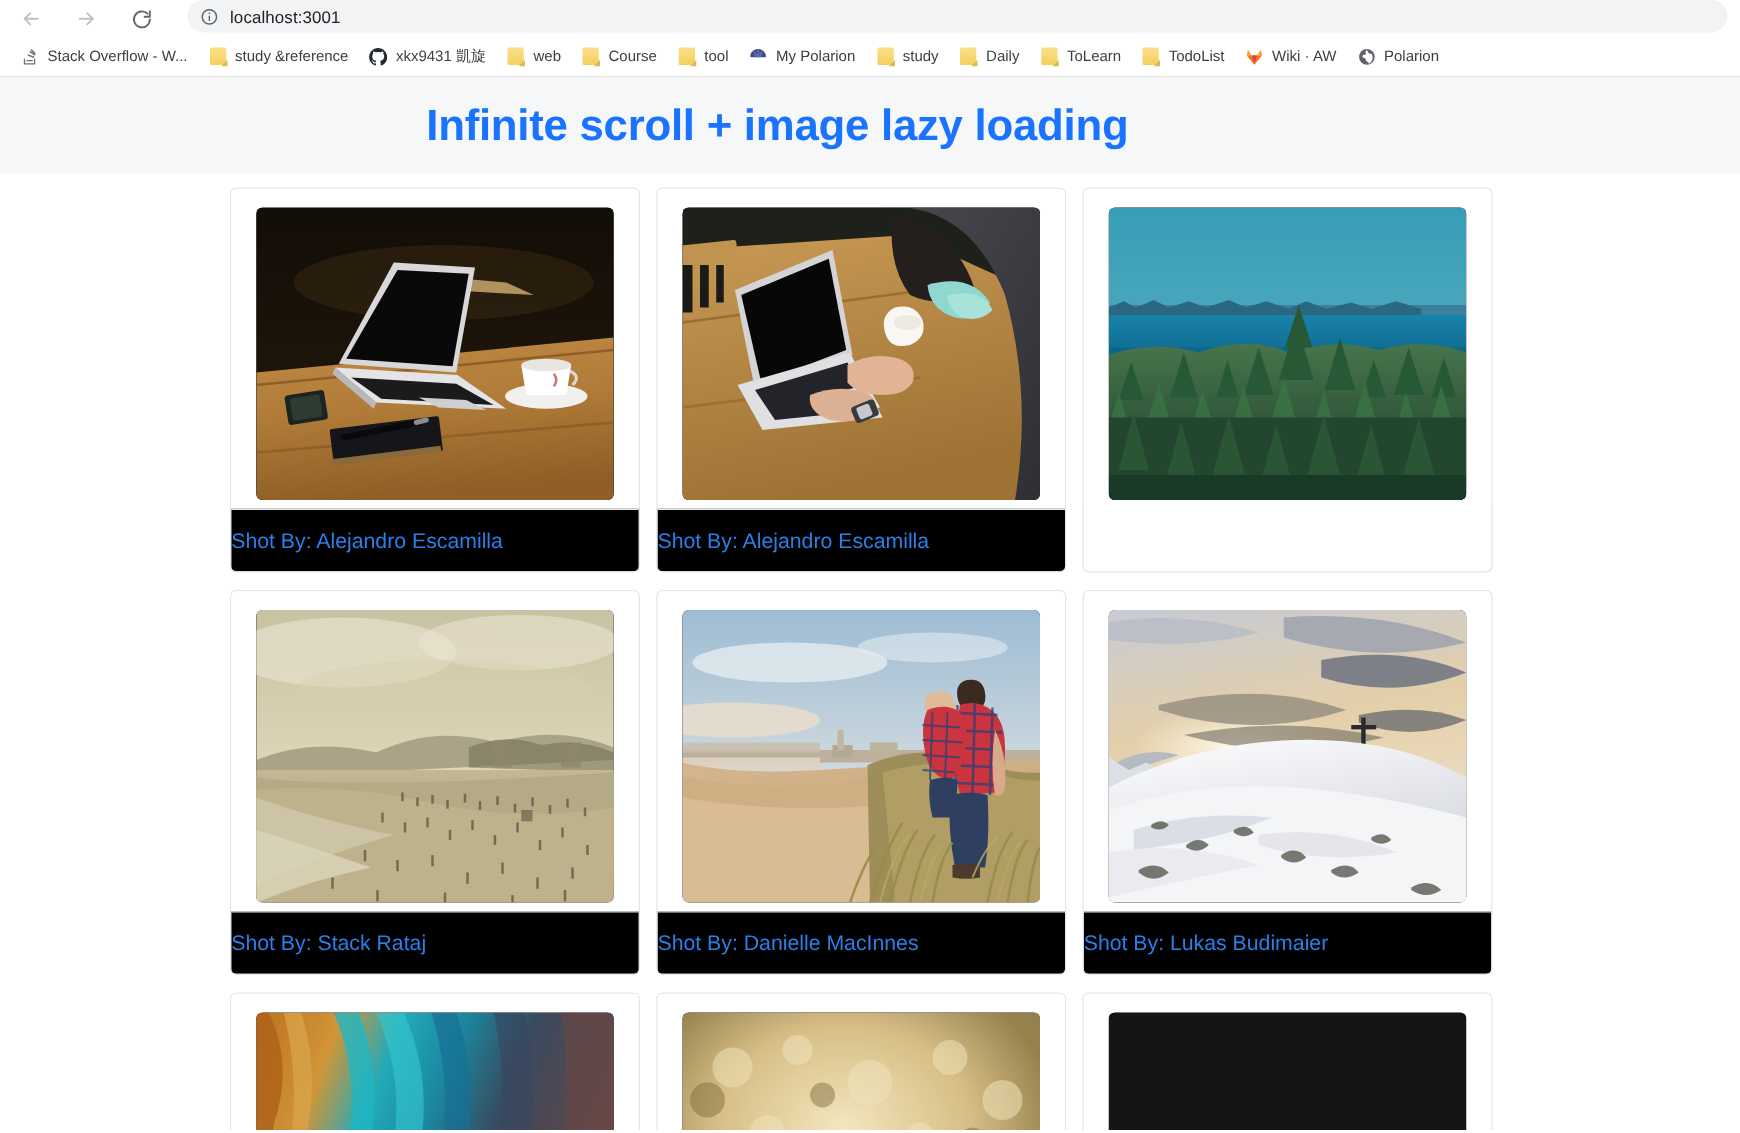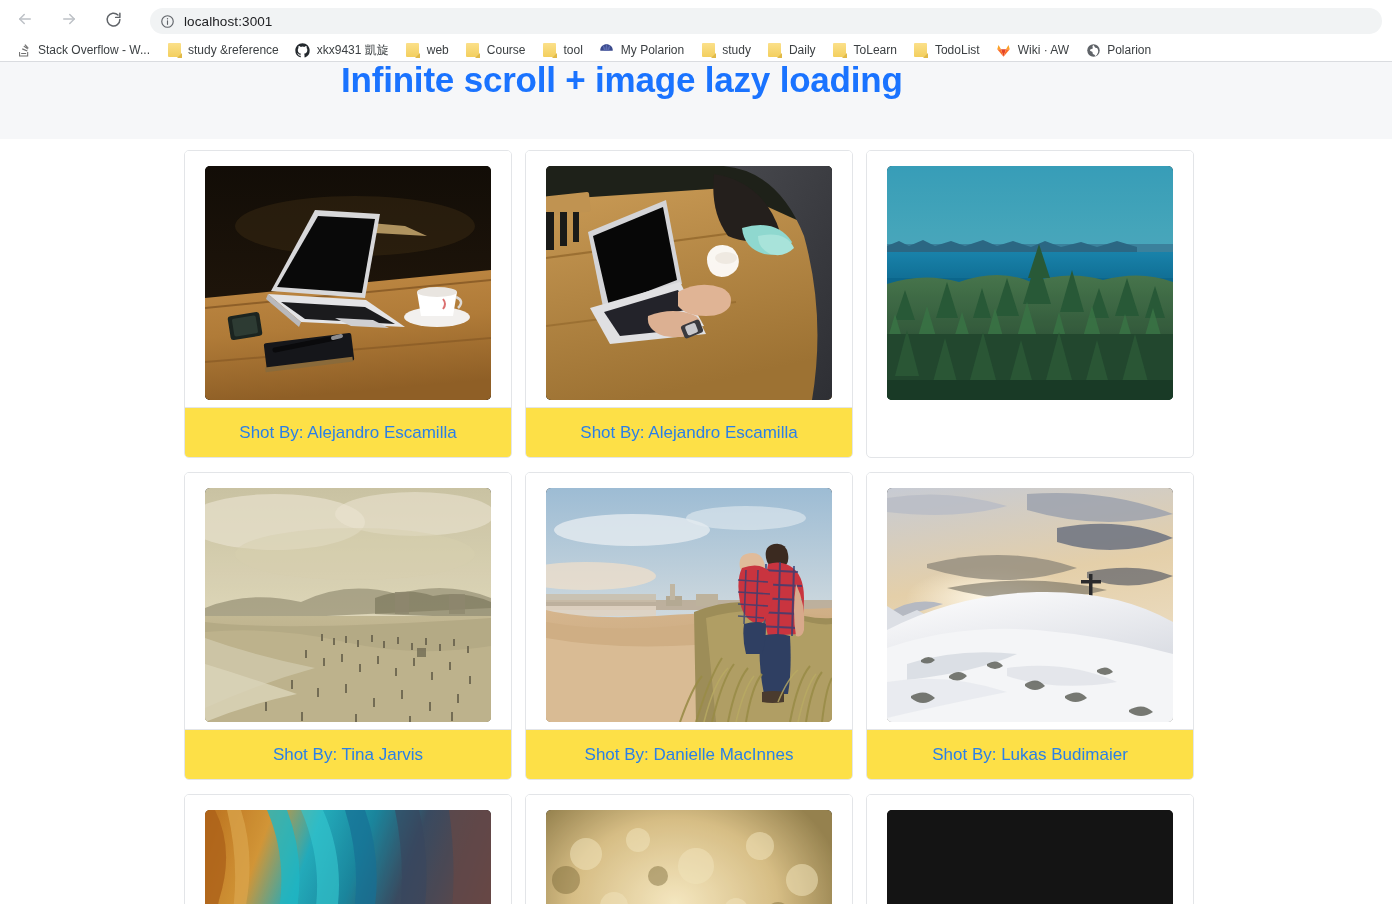--- a/index.html
+++ b/index.html
@@ -11,21 +11,21 @@
   }
 
   
   #browser-chrome {
     width: 100%;
     background: #ffffff;
   }
   #toolbar {
     height: 34px;
     display: flex;
-    align-items: flex-end;
+    align-items: flex-start;
     padding: 0 10px;
     gap: 14px;
   }
   .nav-btn {
     width: 30px; height: 30px;
     display: flex; align-items: center; justify-content: center;
     border-radius: 50%;
     color: #5f6368;
     flex: 0 0 auto;
   }
@@ -49,21 +49,21 @@
     font-size: 13.5px;
     color: #202124;
     letter-spacing: 0.1px;
     white-space: nowrap;
   }
 
   
   #bookmarks-bar {
     height: 28px;
     display: flex;
-    align-items: flex-end;
+    align-items: flex-start;
     padding: 0 8px;
     gap: 0px;
     border-bottom: 1px solid #dadce0;
     overflow: hidden;
   }
   .bookmark {
     display: flex;
     align-items: center;
     gap: 6px;
     padding: 3px 8px;
@@ -104,20 +104,21 @@
   #page {
     height: 842px;
     background: #ffffff;
     overflow: hidden;
   }
 
   #jumbotron {
     background: #f6f7f9;
     height: 77px;
     display: flex;
+    align-items: center;
     padding-left: 341px;
   }
   #page-title {
     font-size: 35px;
     font-weight: 700;
     color: #1a73ff;
     letter-spacing: -0.2px;
     line-height: 1;
   }
 
@@ -154,25 +155,25 @@
     height: 234px;
     border-radius: 5px;
     overflow: hidden;
     position: relative;
     background: #222;
   }
   .photo > svg { display: block; width: 100%; height: 100%; }
 
   .card-footer {
     border-top: 1px solid #e3e5e8;
-    background: #fde047;
+    background: #000000;
     height: 50px;
     display: flex;
     align-items: center;
-    justify-content: center;
+    justify-content: flex-start;
   }
   .card-caption {
     font-size: 17px;
     color: #2a7fe8;
     line-height: 1;
   }
 </style>
 </head>
 <body>
 
@@ -570,21 +571,21 @@
                   <rect x="150" y="226" width="2" height="8"></rect>
                 <rect x="204" y="228" width="2" height="6"></rect>
                   <rect x="246" y="224" width="2" height="9"></rect>
               </g>
               <rect x="212" y="160" width="9" height="9" fill="#6a6652" opacity=".8"></rect>
               <rect width="286" height="234" fill="#a39663" opacity=".12"></rect>
             </svg>
           </div>
         </div>
         <div class="card-footer">
-          <span class="card-caption">Shot By: Tina Jarvis</span>
+          <span class="card-caption">Shot By: Stack Rataj</span>
         </div>
       </div>
 
       <div class="card">
         <div class="card-img-area">
           <div class="photo">
             <svg viewBox="0 0 286 234" preserveAspectRatio="none">
               <defs>
                 <linearGradient id="g6sky" x1="0" y1="0" x2="0" y2="1">
                   <stop offset="0" stop-color="#9dbcd4"></stop>

